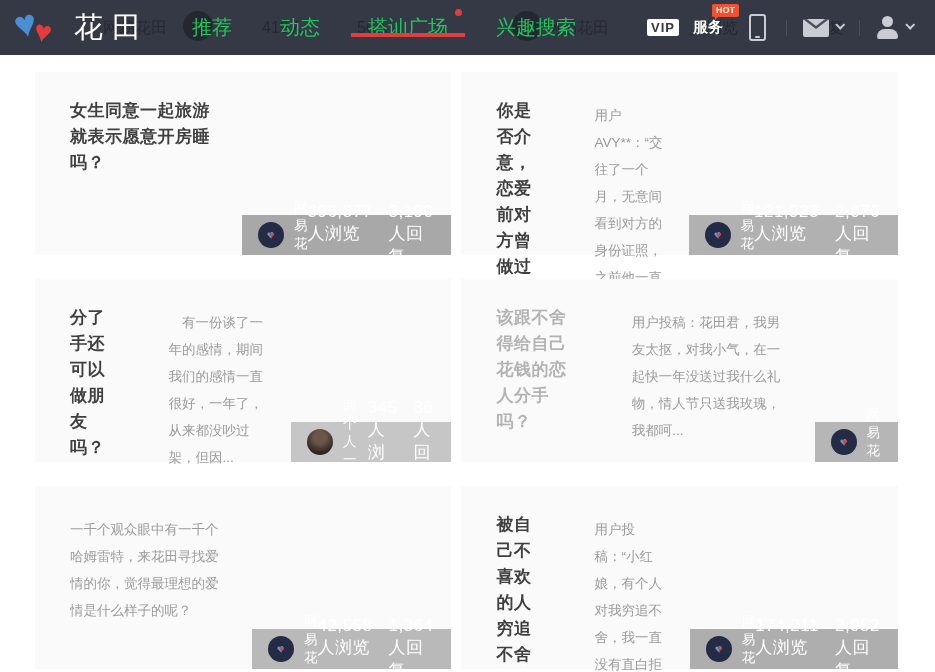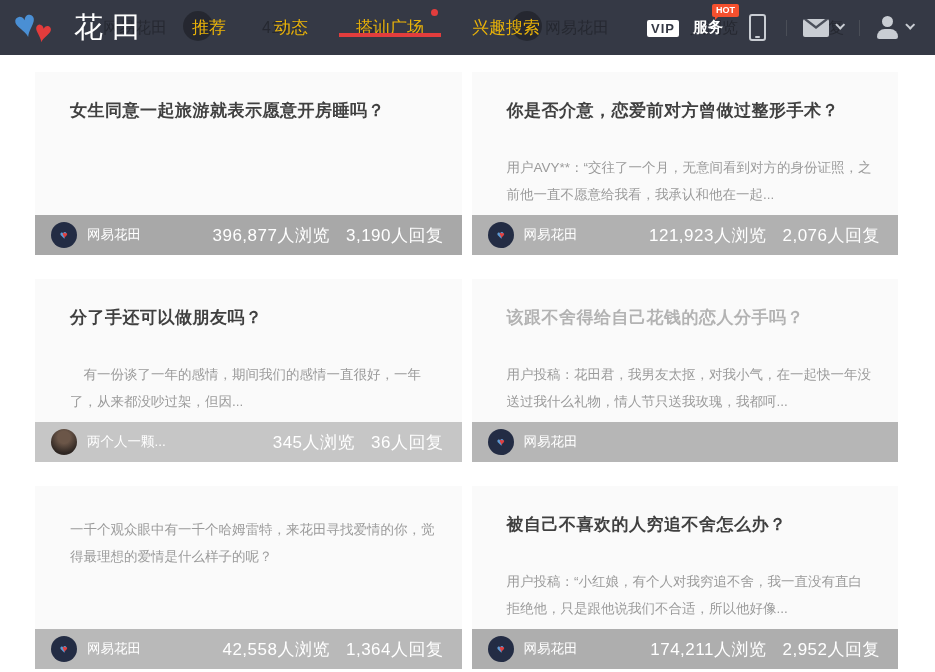--- a/index.html
+++ b/index.html
@@ -20,29 +20,29 @@
     width:150px; flex:0 0 auto; cursor:pointer; }
   .logo-hearts { position:relative; width:58px; height:50px; }
   .logo-hearts .hb { position:absolute; left:2px; top:-4px; font-size:38px; color:#4a8fd4;
     transform:rotate(-12deg); line-height:50px; }
   .logo-hearts .hr { position:absolute; left:22px; top:4px; font-size:30px; color:#e23c3c;
     transform:rotate(10deg); line-height:50px; }
   .logo-text { color:#ffffff; font-size:29px; font-weight:400; letter-spacing:9px; margin-left:4px; }
 
   .nav { position:relative; z-index:2; display:flex; height:55px; margin-left:6px; }
   .nav-item { position:relative; height:37px; line-height:55px; padding:0 17px; margin:0 7px;
-    color:#eab308; font-size:17px; cursor:pointer; white-space:nowrap; }
+    color:#22c55e; font-size:20px; cursor:pointer; white-space:nowrap; }
   .nav-item.active::after { content:""; position:absolute; left:0; right:0; bottom:0;
     height:4px; background:#e23d3d; }
   .nav-dot { position:absolute; top:9px; right:3px; width:7px; height:7px; border-radius:50%;
     background:#e23d3d; }
 
   .header-right { position:relative; z-index:2; margin-left:auto; display:flex;
     align-items:center; margin-right:16px; }
-  .vip { position:relative; display:flex; align-items:flex-end; cursor:pointer; margin-right:16px; }
+  .vip { position:relative; display:flex; align-items:center; cursor:pointer; margin-right:16px; }
   .vip-box { background:#ffffff; color:#353945; font-weight:bold; font-size:13px;
     padding:1px 4px; border-radius:2px; letter-spacing:1px; }
   .vip-text { color:#ffffff; font-size:15px; font-weight:bold; margin-left:14px; }
   .hot { position:absolute; top:-14px; right:-16px; background:#f5502e; color:#ffffff;
     font-size:9px; font-weight:bold; padding:2px 4px; border-radius:2px; line-height:1; }
   .hot::after { content:""; position:absolute; left:3px; bottom:-3px; border:3px solid transparent;
     border-top-color:#f5502e; border-left-color:#f5502e; }
 
   .phone { width:17px; height:27px; border:2px solid #c9cdd3; border-radius:3px;
     position:relative; cursor:pointer; margin:0 10px; }
@@ -62,21 +62,21 @@
     transform:rotate(45deg) translateY(-1px); margin-left:7px; margin-top:-4px; }
   .user { position:relative; width:23px; height:23px; }
   .user .uhead { position:absolute; top:0; left:6px; width:11px; height:11px; border-radius:50%;
     background:#c9cdd3; }
   .user .ubody { position:absolute; bottom:0; left:1px; width:21px; height:10px;
     border-radius:10px 10px 3px 3px; background:#c9cdd3; }
 
   
   .grid { display:grid; grid-template-columns:1fr 1fr; column-gap:10px; row-gap:24px;
     padding:17px 37px 4px 35px; background:#ffffff; }
-  .card { background:#fafafa; height:183px; display:flex; flex-direction:column; cursor:pointer; }
+  .card { background:#fafafa; height:183px; display:flex; flex-direction:row; cursor:pointer; }
   .title { font-size:17px; font-weight:bold; color:#404040; letter-spacing:.5px;
     margin:26px 28px 0 35px; line-height:26px; }
   .title.visited { color:#b3b3b3; }
   .desc { font-size:13.5px; color:#9b9b9b; line-height:27px; margin:30px 26px 0 35px; }
   .foot { margin-top:auto; height:40px; display:flex; align-items:center;
     padding:0 18px 0 16px; background:#b0b0b0; }
   .av { width:26px; height:26px; border-radius:50%; flex:0 0 auto; margin-right:10px;
     display:flex; align-items:center; justify-content:center; }
   .logo-av { background:#232c44; }
   .logo-av .h1 { color:#5b9bd5; font-size:12px; margin-right:-5px; line-height:1;

